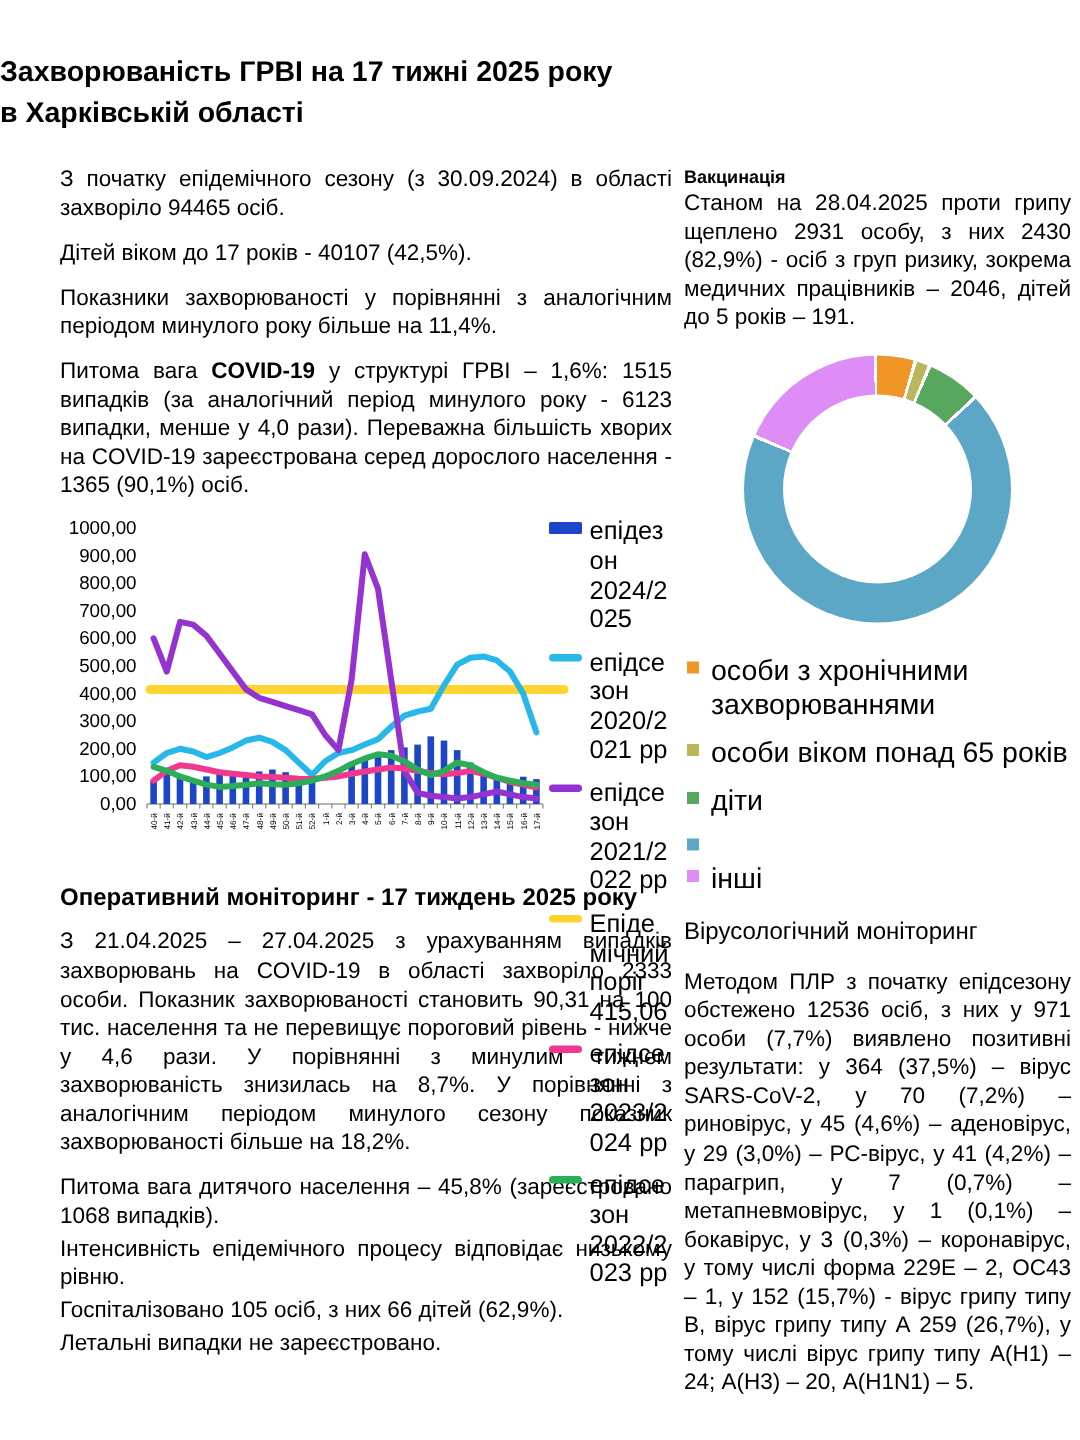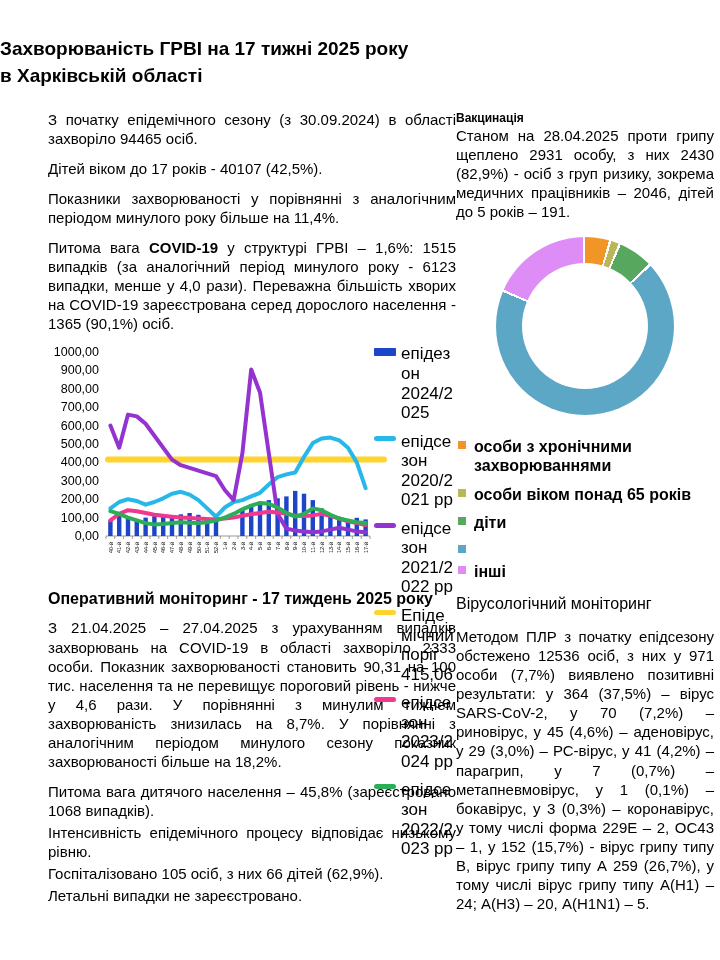--- a/index.html
+++ b/index.html
@@ -5,21 +5,21 @@
   html,body{margin:0;padding:0;}
   body{
     width:720px;height:960px;position:relative;overflow:hidden;
     background:#ffffff;color:#000;
     font-family:"Liberation Sans",sans-serif;
   }
   .page-title{
     position:absolute;top:36px;left:0;width:720px;
     text-align:left;font-size:19px;font-weight:bold;line-height:1.4;
   }
-  .left-col{position:absolute;left:48px;top:110px;width:408px;}
+  .left-col{position:absolute;left:40px;top:110px;width:408px;}
   .right-col{position:absolute;left:456px;top:103px;width:258px;}
   p.body-par{font-size:15px;line-height:1.27;text-align:justify;margin:0 0 11px 0;}
   p.tight{margin:0 0 3px 0;}
   .bold{font-weight:bold;}
   .section-header{font-size:16px;font-weight:bold;margin:2px 0 10px 0;}
   .sub-header{font-size:12px;font-weight:bold;margin:8px 0 1px 0;}
   .virology-header{font-size:16px;font-weight:normal;margin:14px 0 14px 0;}
 
   
   .chart-wrap{position:relative;width:408px;height:242px;margin:0 0 4px 0;}
@@ -29,21 +29,21 @@
   .lg-swatch{flex:0 0 22px;height:5px;border-radius:3px;margin:4px 5px 0 0;}
   .lg-item:first-child .lg-swatch{height:8px;border-radius:1px;}
   .lg-label{font-size:17px;line-height:1.15;word-wrap:break-word;overflow-wrap:break-word;width:53px;}
 
   
   .donut-box{width:178px;height:178px;border-radius:50%;margin:16px auto 22px auto;position:relative;}
   .donut-hole{position:absolute;left:26px;top:26px;width:126px;height:126px;border-radius:50%;background:#fff;}
   .donut-legend{margin:0 0 2px 2px;}
   .dl-item{display:flex;align-items:flex-start;margin:0 0 9px 0;}
   .dl-swatch{flex:0 0 8px;height:8px;margin:4px 8px 0 0;}
-  .dl-label{font-size:16px;line-height:1.2;font-weight:bold;}
+  .dl-label{font-size:19px;line-height:1.2;}
 </style>
 </head>
 <body>
 
 <div class="page-title">
   <div>Захворюваність ГРВІ на 17 тижні 2025 року</div>
   <div>в Харківській області</div>
 </div>
 
 <div class="left-col">

